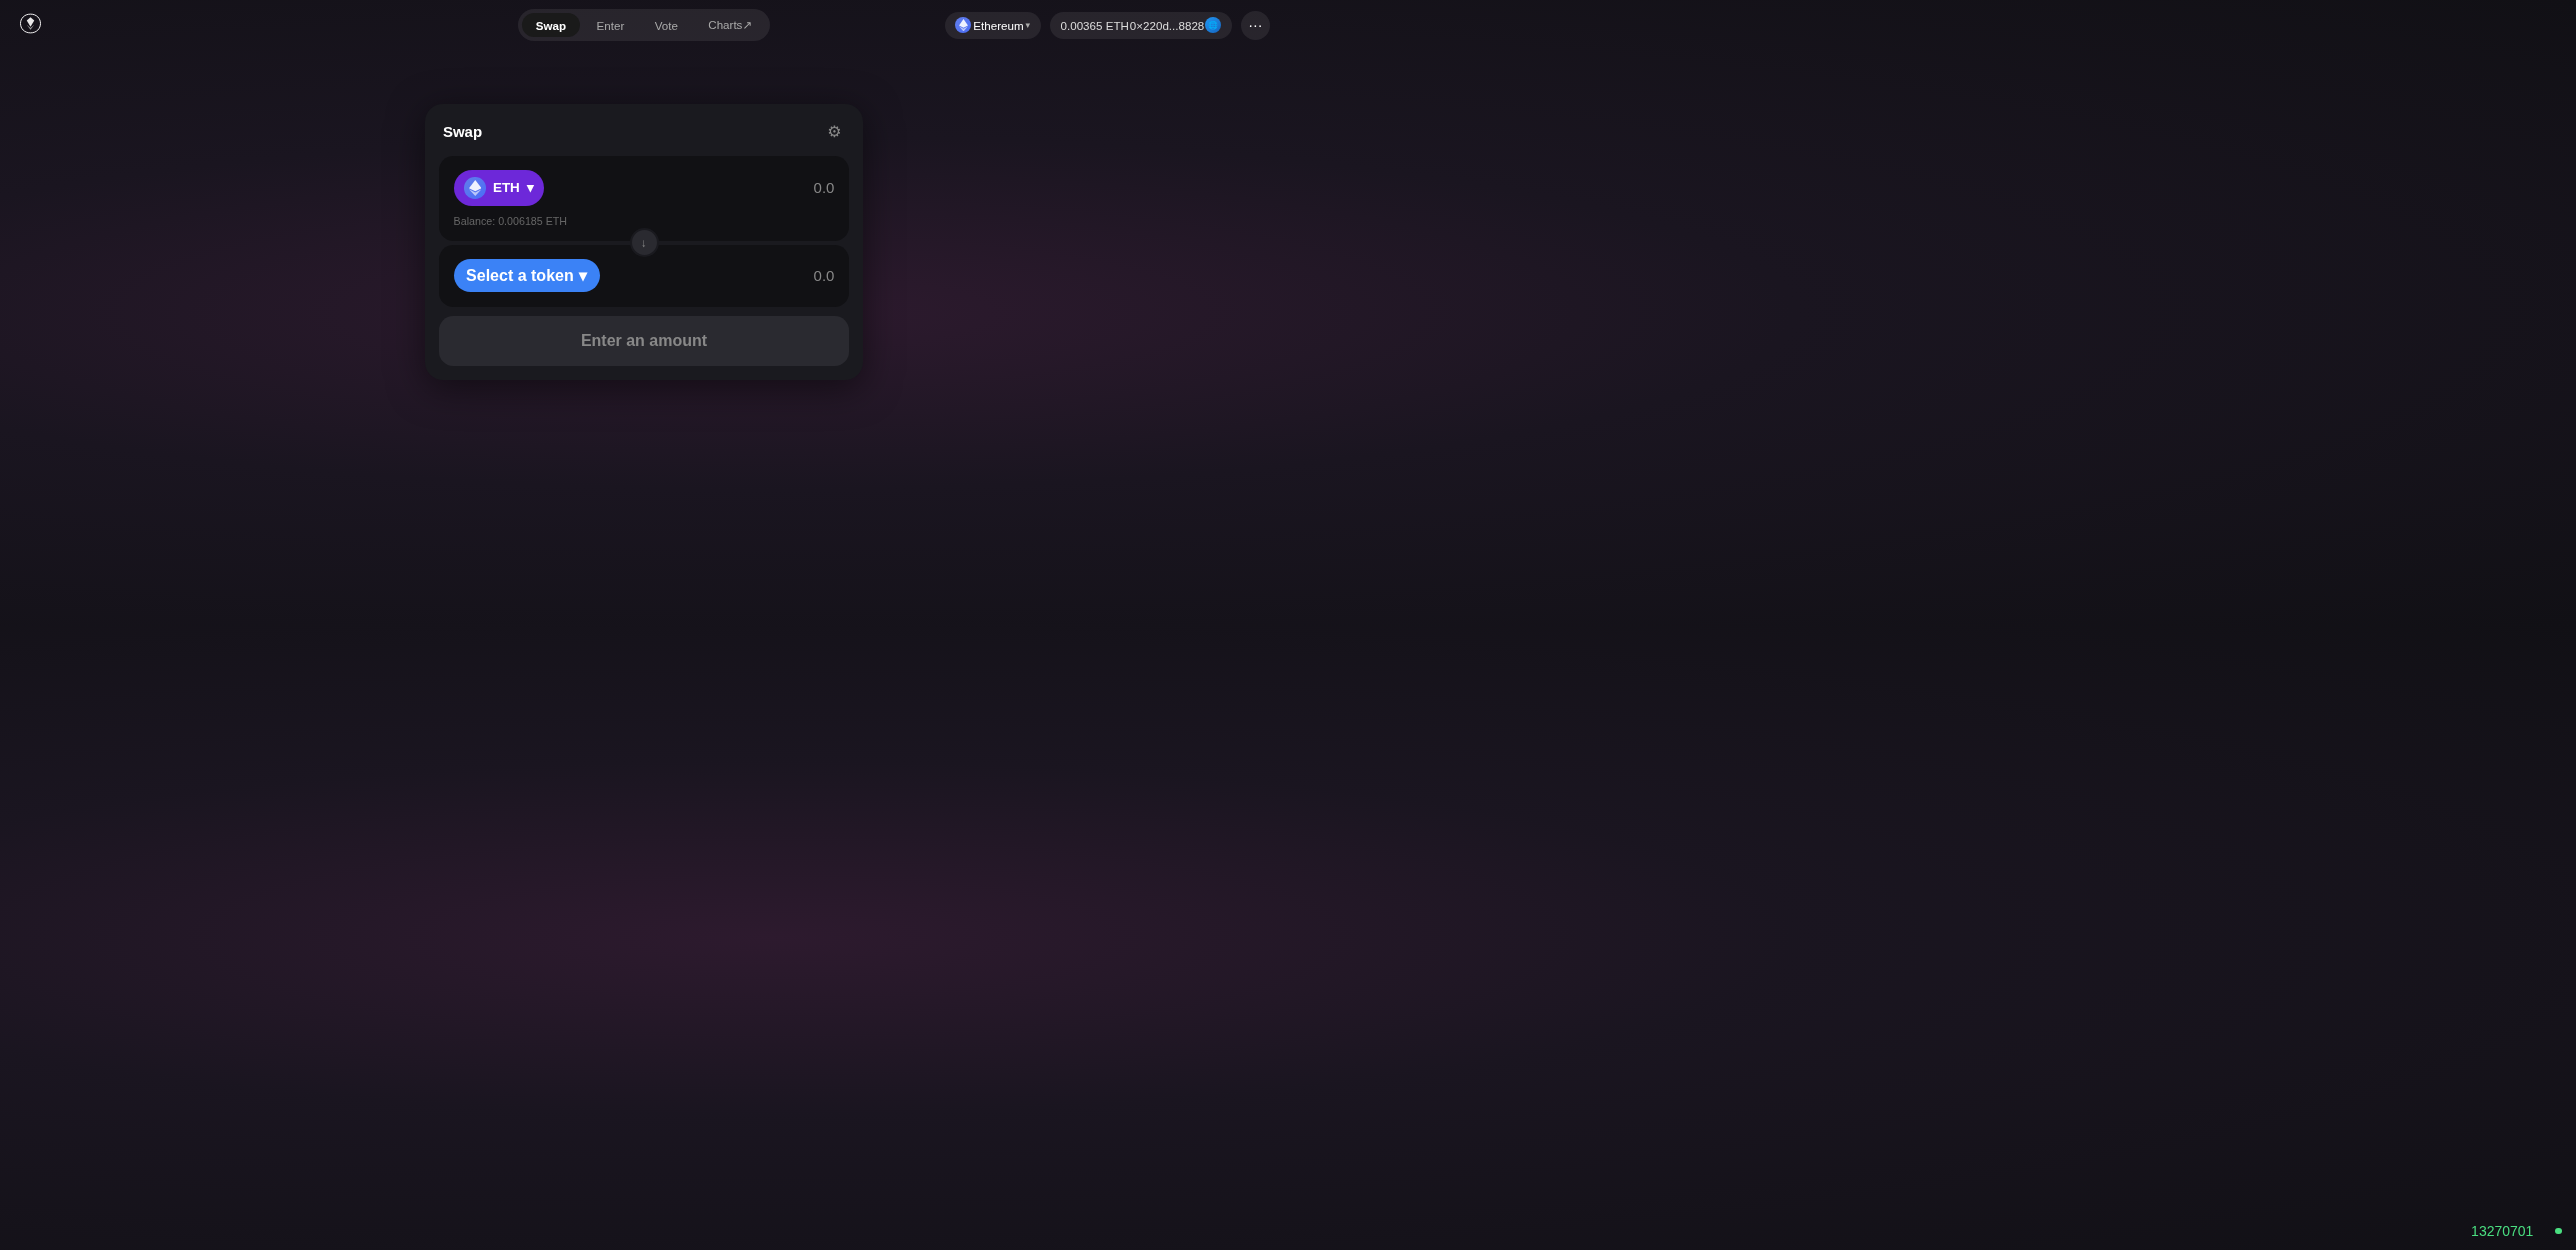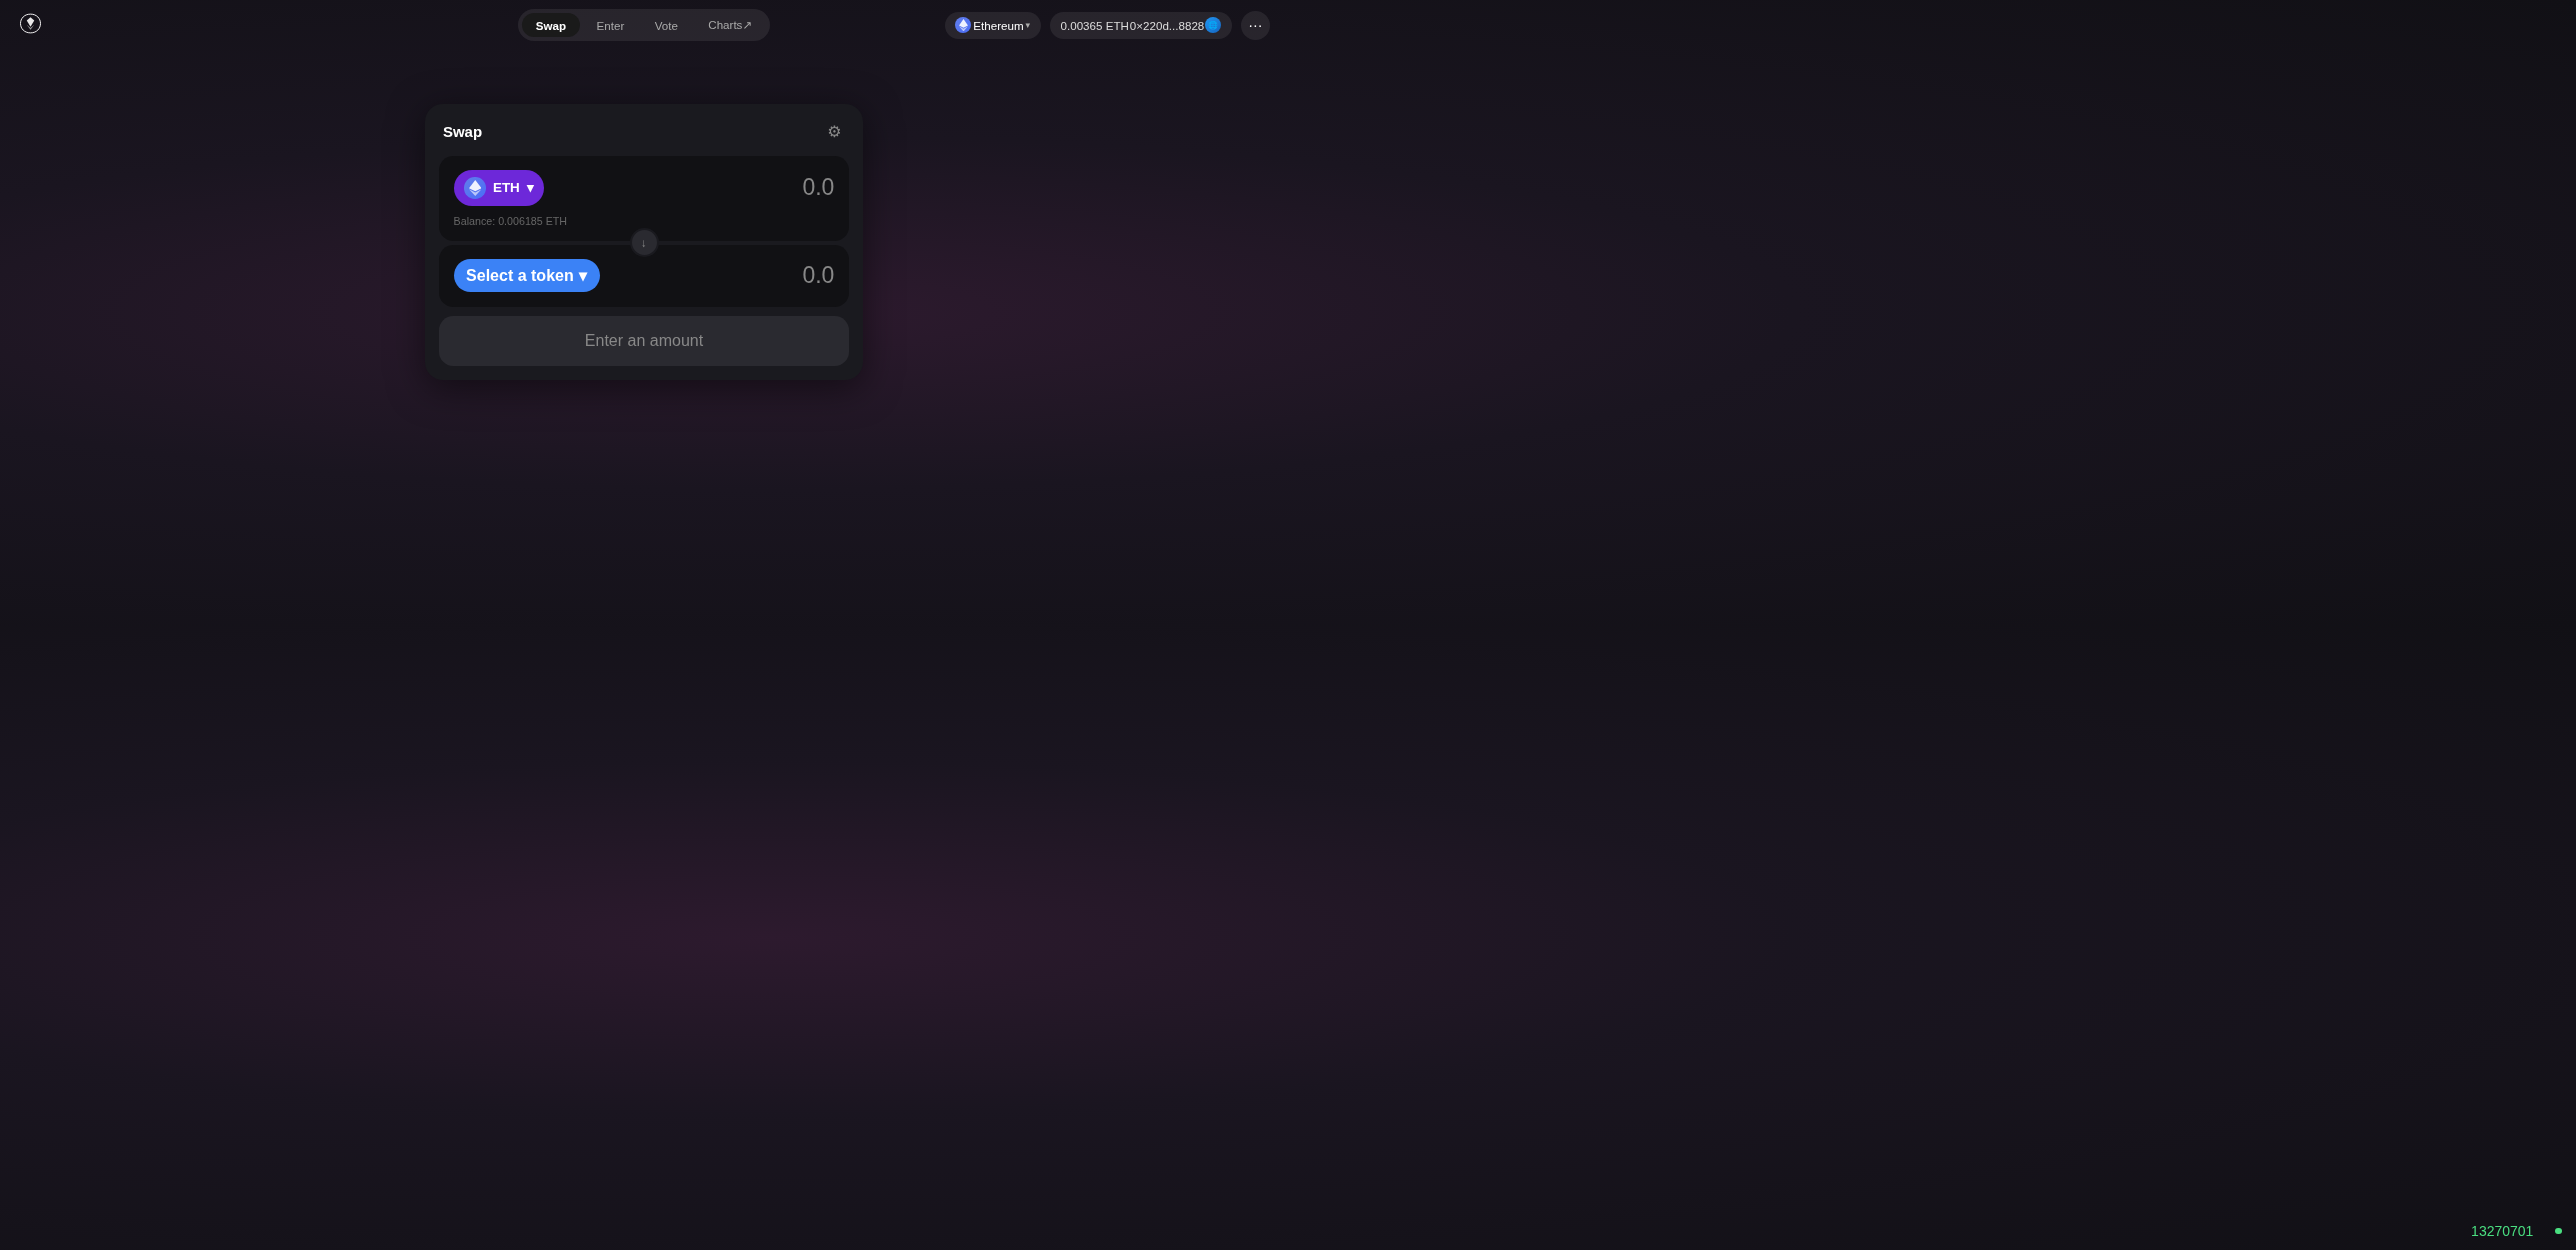--- a/index.html
+++ b/index.html
@@ -208,21 +208,21 @@
       border-radius: 50%;
       background: linear-gradient(135deg, #627eea, #4a6cf7);
       display: flex;
       align-items: center;
       justify-content: center;
       font-size: 10.7px;
       color: white;
     }
 
     .token-amount {
-      font-size: 23px;
+      font-size: 15px;
       font-weight: 300;
       color: #888;
     }
 
     .balance-text {
       font-size: 10.7px;
       color: #666;
       margin-top: 9px;
     }
 
@@ -269,21 +269,21 @@
 
     
     .enter-amount-btn {
       width: 100%;
       background: #2a2a30;
       border: none;
       border-radius: 14.3px;
       padding: 16px;
       color: #888;
       font-size: 16px;
-      font-weight: 400;
+      font-weight: 700;
       cursor: not-allowed;
       margin-top: 7.2px;
       text-align: center;
     }
 
     
     .block-number {
       position: fixed;
       bottom: 10.7px;
       right: 14.3px;

